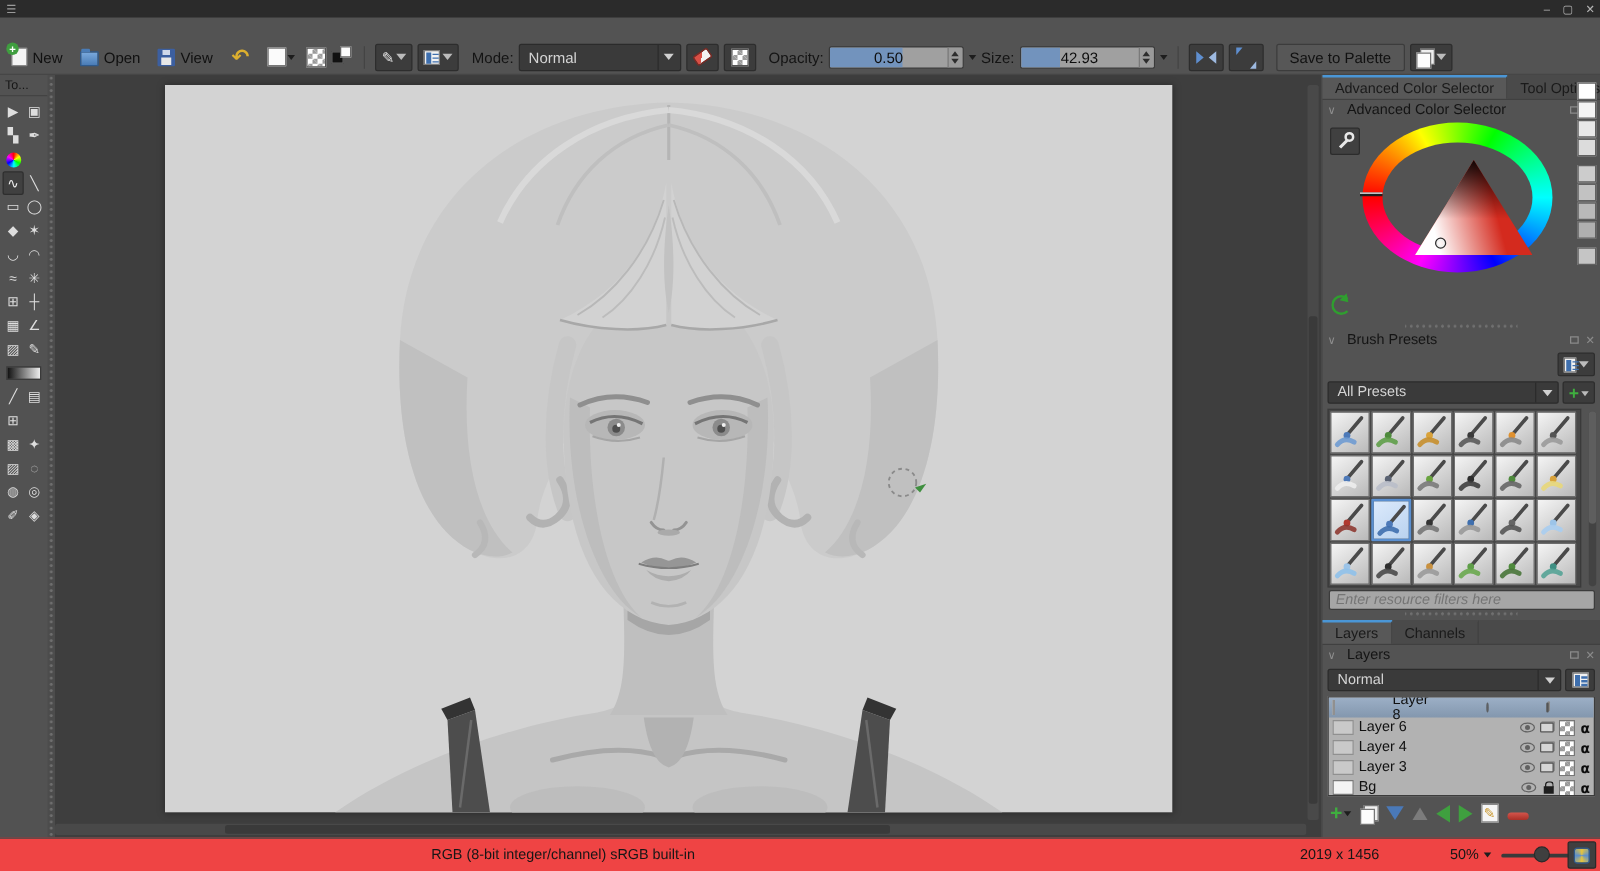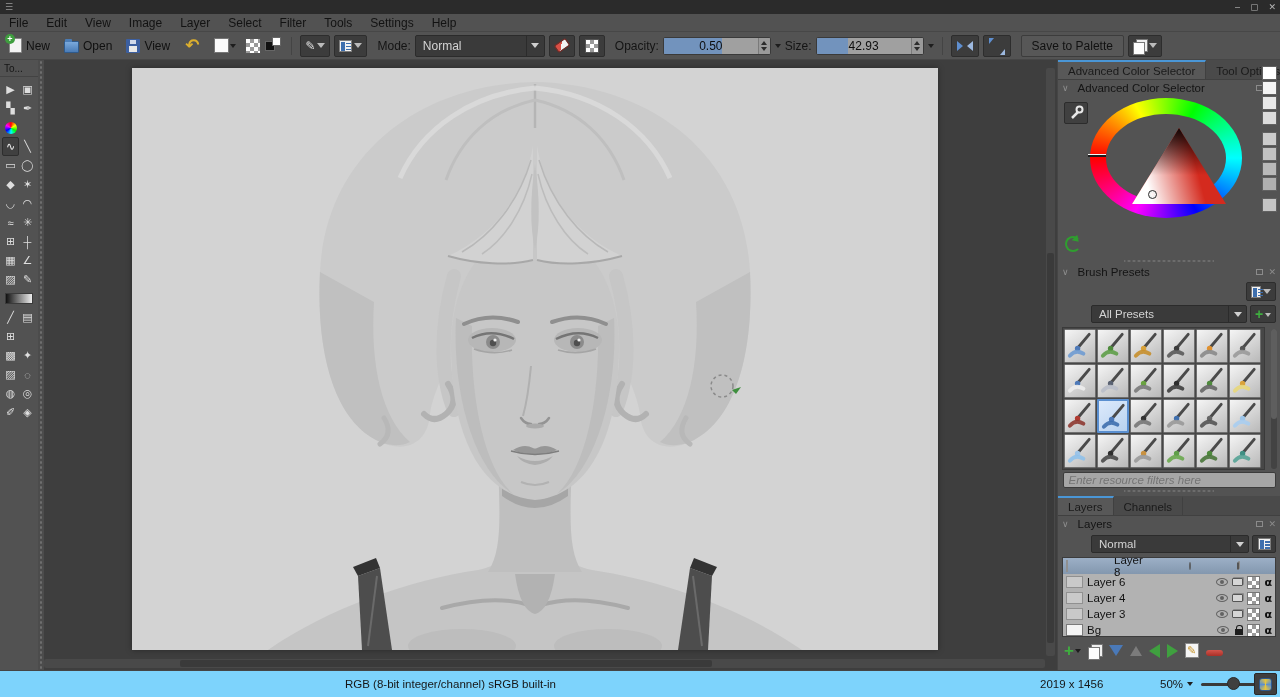--- a/index.html
+++ b/index.html
@@ -108,21 +108,21 @@
   .hue-marker { position:absolute; left:-2px; top:56px; width:18px; height:3px; background:#1c1c1c; border-top:1px solid #f8f8f8; }
   .tri { position:absolute; left:26px; top:14px; width:94px; height:76px; clip-path:polygon(50% 0,100% 100%,0 100%); background-image:linear-gradient(180deg,rgba(0,0,0,.93),rgba(0,0,0,0) 62%),linear-gradient(255deg,rgba(255,255,255,0) 35%,#fff 82%); background-color:#d42a1e; }
   .tri-cursor { position:absolute; left:42px; top:76px; width:9px; height:9px; border-radius:50%; border:1.5px solid #2a2a2a; box-shadow:inset 0 0 0 1.5px #f2f2f2; }
   .history { position:absolute; right:3px; top:-30px; width:15px; }
   .hist-swatch { width:15px; height:14px; margin-bottom:1px; border:1px solid #616161; }
   .refresh-ic { position:absolute; left:7px; top:140px; width:16px; height:16px; border:2.5px solid #2f9e2f; border-radius:50%; border-right-color:transparent; }
   .refresh-ic:after { content:""; position:absolute; right:-4px; top:-1px; width:0; height:0; border:4px solid transparent; border-left:6px solid #2f9e2f; transform:rotate(45deg); }
   .row-right { display:flex; justify-content:flex-end; padding:2px 4px; }
   .display-btn { width:30px; height:19px; }
   .presets-select-row { display:flex; gap:3px; padding:2px 4px; }
-  .dropdown.wide { flex:1; height:18px;margin-left:29px; }
+  .dropdown.wide { flex:1; height:18px; }
   .add-btn { width:26px; height:18px; }
   .add-btn .plus-g { color:#3fae3f; font-weight:bold; font-size:14px; line-height:12px; }
   .preset-grid { margin:2px 10px 2px 4px; background:#474747; border:1px solid #3a3a3a; display:flex; flex-wrap:wrap; gap:1px; padding:1px; width:203px; }
   .preset-cell { width:32px; height:34px; background:linear-gradient(145deg,#f5f5f5,#b9b9b9); border:1px solid #6f6f6f; border-radius:1px; }
   .preset-cell.sel { background:linear-gradient(145deg,#dceafc,#b9d2ef); border:2px solid #5a8fd0; }
   .pscroll { position:absolute; right:3px; width:6px; height:140px; background:#434343; border-radius:3px; }
   .pscroll .pthumb { position:absolute; top:0; left:0; right:0; height:90px; background:#5e5e5e; border-radius:3px; }
   .filter-input { display:block; width:213px; margin:2px auto 0; height:16px; background:#a6a6a6; border:1px solid #3c3c3c; border-radius:2px; font-style:italic; font-size:11.5px; color:#3f3f3f; padding:0 5px; font-family:"Liberation Sans",sans-serif; }
 
   
@@ -153,21 +153,21 @@
   .arr { width:0; height:0; }
   .arr.down { border-left:7px solid transparent; border-right:7px solid transparent; border-top:11px solid #4a79b8; }
   .arr.up { border-left:6px solid transparent; border-right:6px solid transparent; border-bottom:10px solid #7c7c7c; }
   .arr.left { border-top:7px solid transparent; border-bottom:7px solid transparent; border-right:11px solid #3fa03f; }
   .arr.right { border-top:7px solid transparent; border-bottom:7px solid transparent; border-left:11px solid #3fa03f; }
   .la-props { position:relative; width:14px; height:15px; background:#f5f5f5; border:1px solid #888; }
   .la-props:after { content:"✎"; position:absolute; left:1px; top:0px; color:#c8972f; font-size:11px; }
   .la-del { width:17px; height:6px; background:linear-gradient(#d4554c,#a92f27); border-radius:3px; margin-top:4px; }
 
   
-  .statusbar { position:absolute; left:0; right:0; bottom:0; height:27px; background:#7dd3fc; border-top:1px solid #454545; font-size:11.5px; color:#161616; }
+  .statusbar { position:absolute; left:0; right:0; bottom:0; height:27px; background:#ef4444; border-top:1px solid #454545; font-size:11.5px; color:#161616; }
   .sb-profile { position:absolute; left:345px; top:7px; }
   .sb-dims { position:absolute; left:1040px; top:7px; }
   .sb-zoom { position:absolute; left:1160px; top:7px; display:flex; align-items:center; gap:4px; }
   .zslider { position:relative; width:58px; height:3px; background:#3a3a3a; border-radius:2px; margin-left:4px; }
   .zknob { position:absolute; left:26px; top:-6px; width:13px; height:13px; border-radius:50%; background:#3f3f3f; border:1px solid #2a2a2a; }
   .canvas-only-btn { position:absolute; right:3px; bottom:2px; width:23px; height:22px; background:#3f3f3f; border:1px solid #2a2a2a; border-radius:2px; display:flex; align-items:center; justify-content:center; }
   .canvas-only-btn .sun { width:13px; height:13px; border-radius:3px; background:conic-gradient(#e8c53a,#5a8fd0,#e8c53a,#5a8fd0,#e8c53a); border:1px solid #2f5a8c; }
 </style>
 </head>
 <body>
@@ -176,32 +176,20 @@
 
   <div class="titlebar">
     <span class="win-menu">☰</span>
     <span class="win-controls">
       <span>–</span>
       <span>▢</span>
       <span>✕</span>
     </span>
   </div>
 
-  <div class="menubar" id="menubar">
-      <span class="menu-item">File</span>
-      <span class="menu-item">Edit</span>
-      <span class="menu-item">View</span>
-      <span class="menu-item">Image</span>
-      <span class="menu-item">Layer</span>
-      <span class="menu-item">Select</span>
-      <span class="menu-item">Filter</span>
-      <span class="menu-item">Tools</span>
-      <span class="menu-item">Settings</span>
-      <span class="menu-item">Help</span>
-    </div>
 
   <div class="toolbar">
     <div class="tbtn">
       <span class="icon-page">
           <span class="plus">+</span>
         </span>
       <span>New</span>
     </div>
     <div class="tbtn">
       <span class="icon-folder"></span>

